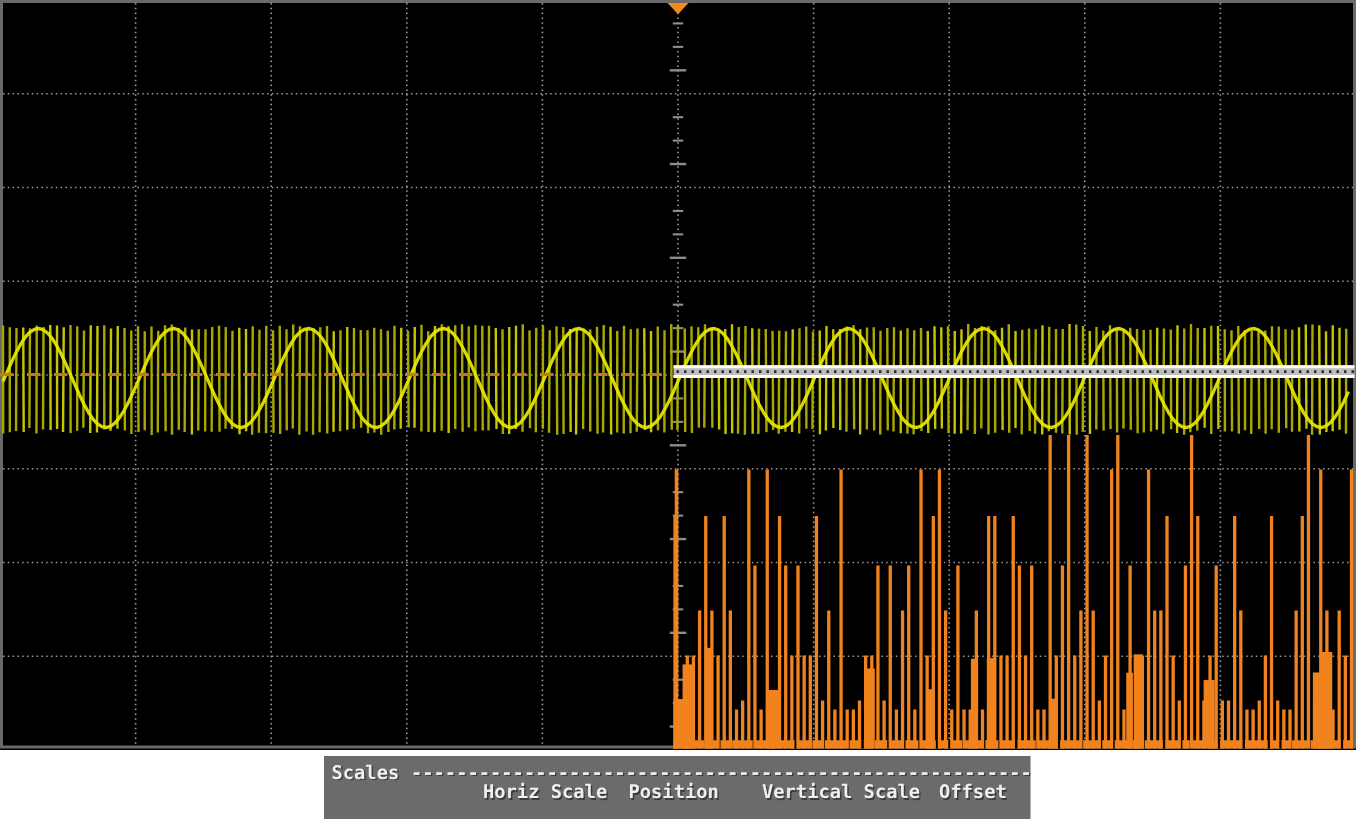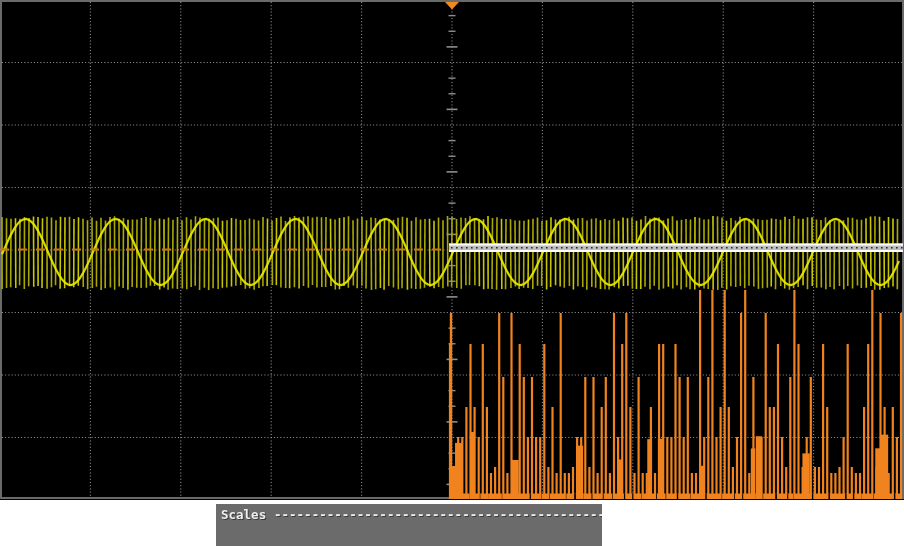--- a/index.html
+++ b/index.html
@@ -1,20 +1,20 @@
 <!DOCTYPE html>
 <html><head>
 <meta charset="utf-8">
 <style>
   html,body{margin:0;padding:0;background:#ffffff;}
   body{width:904px;height:546px;overflow:hidden;position:relative;
        font-family:"DejaVu Sans Mono","Liberation Mono",monospace;}
   #scope-wrap{position:absolute;left:0;top:0;width:904px;height:500px;background:#000;}
   #scope-svg{display:block;width:904px;height:500px;}
-  #scales-panel{position:absolute;left:216px;top:504px;width:386px;height:42px;
+  #scales-panel{position:absolute;left:216px;top:504px;width:471px;height:42px;
        background:#6b6b6b;overflow:hidden;color:#efefef;font-size:12.5px;font-weight:700;
        text-shadow:1px 1px 0 rgba(20,20,20,0.55);white-space:pre;}
   .prow{position:absolute;left:0;top:0;width:100%;height:13px;}
   .pcell{position:absolute;top:0;white-space:pre;}
 </style>
 </head>
 <body>
 
 <div id="scope-wrap">
   <svg id="scope-svg" viewBox="0 0 904 500" xmlns="http://www.w3.org/2000/svg">
@@ -449,13 +449,19 @@
         <polygon points="445,2 459,2 452,9.5" fill="#f08a1e"></polygon>
       </g>
   </svg>
 </div>
 
 <div id="scales-panel" style="background: rgb(107, 107, 107); color: rgb(239, 239, 239);">
   <div class="prow" style="top:3px;">
     <span class="pcell" style="left:5px;">Scales</span>
     <span class="pcell" style="left:58px;">--------------------------------------------------------</span>
   </div>
+  <div class="prow" style="top:16px;">
+    <span class="pcell" style="left:106px;">Horiz Scale</span>
+    <span class="pcell" style="left:203px;">Position</span>
+    <span class="pcell" style="left:292px;">Vertical Scale</span>
+    <span class="pcell" style="left:410px;">Offset</span>
+  </div>
 </div>
 
 </body></html>

